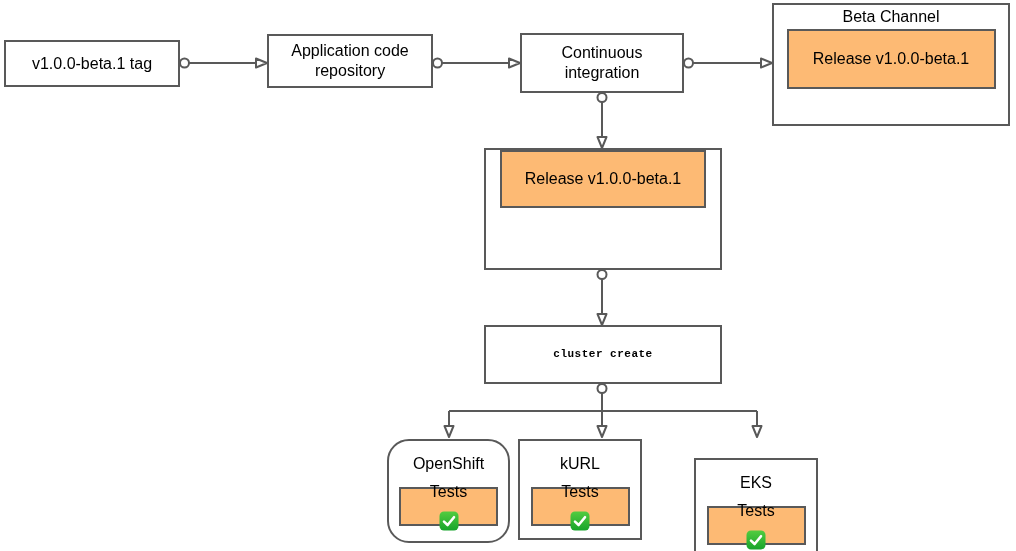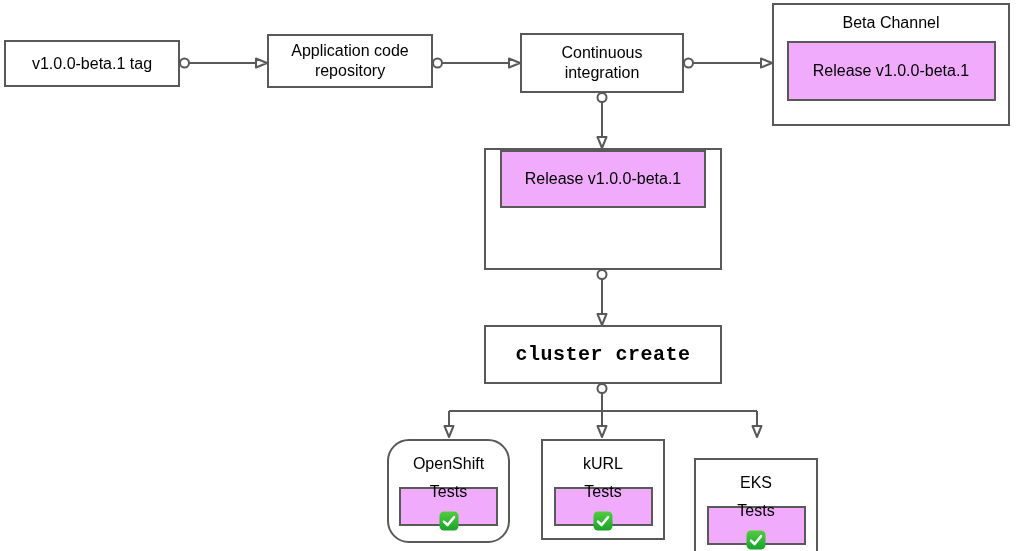--- a/index.html
+++ b/index.html
@@ -45,32 +45,32 @@
   }
   .node .title {
     display: flex;
     align-items: center;
     justify-content: center;
     text-align: center;
   }
   .node .inner {
     box-sizing: border-box;
     border: 2px solid #595959;
-    background: #f0abfc;
+    background: #fdba74;
     display: flex;
     align-items: center;
     justify-content: center;
     text-align: center;
   }
-  .title-h40 { height: 36px; }
+  .title-h40 { height: 24px; }
   .title-h46 { height: 46px; }
   .mono {
     font-family: "Liberation Mono", "DejaVu Sans Mono", monospace;
     font-weight: bold;
-    font-size: 20px;
+    font-size: 11px;
     letter-spacing: 0.5px;
   }
   .tests-inner {
     gap: 9px;
     flex-direction: column;
   }
   .check-icon {
     display: block;
     flex: 0 0 auto;
   }
@@ -153,21 +153,21 @@
     <div class="title title-h46">OpenShift</div>
     <div class="inner tests-inner" style="width:99px; height:39px;">
       <span>Tests</span>
       <svg class="check-icon" width="20" height="20" viewBox="0 0 20 20">
         <rect x="0.5" y="0.5" width="19" height="19" rx="4.5" fill="url(#check-grad)"></rect>
         <path d="M5 10.6 L8.6 14 L15 6.2" stroke="#ffffff" stroke-width="2.6" fill="none" stroke-linecap="round" stroke-linejoin="round"></path>
       </svg>
     </div>
   </div>
 
-  <div class="node container" style="left:541px; top:439px; width:124px; height:101px;">
+  <div class="node container" style="left:518px; top:439px; width:124px; height:101px;">
     <div class="title title-h46">kURL</div>
     <div class="inner tests-inner" style="width:99px; height:39px;">
       <span>Tests</span>
       <svg class="check-icon" width="20" height="20" viewBox="0 0 20 20">
         <rect x="0.5" y="0.5" width="19" height="19" rx="4.5" fill="url(#check-grad)"></rect>
         <path d="M5 10.6 L8.6 14 L15 6.2" stroke="#ffffff" stroke-width="2.6" fill="none" stroke-linecap="round" stroke-linejoin="round"></path>
       </svg>
     </div>
   </div>
 

